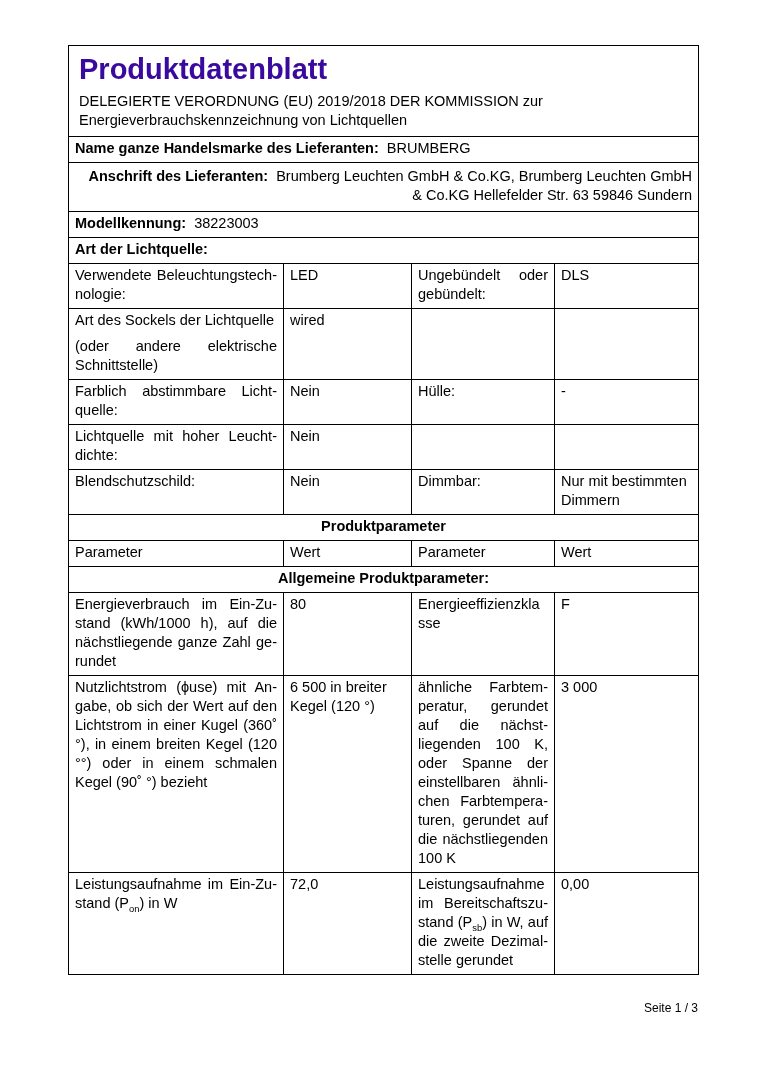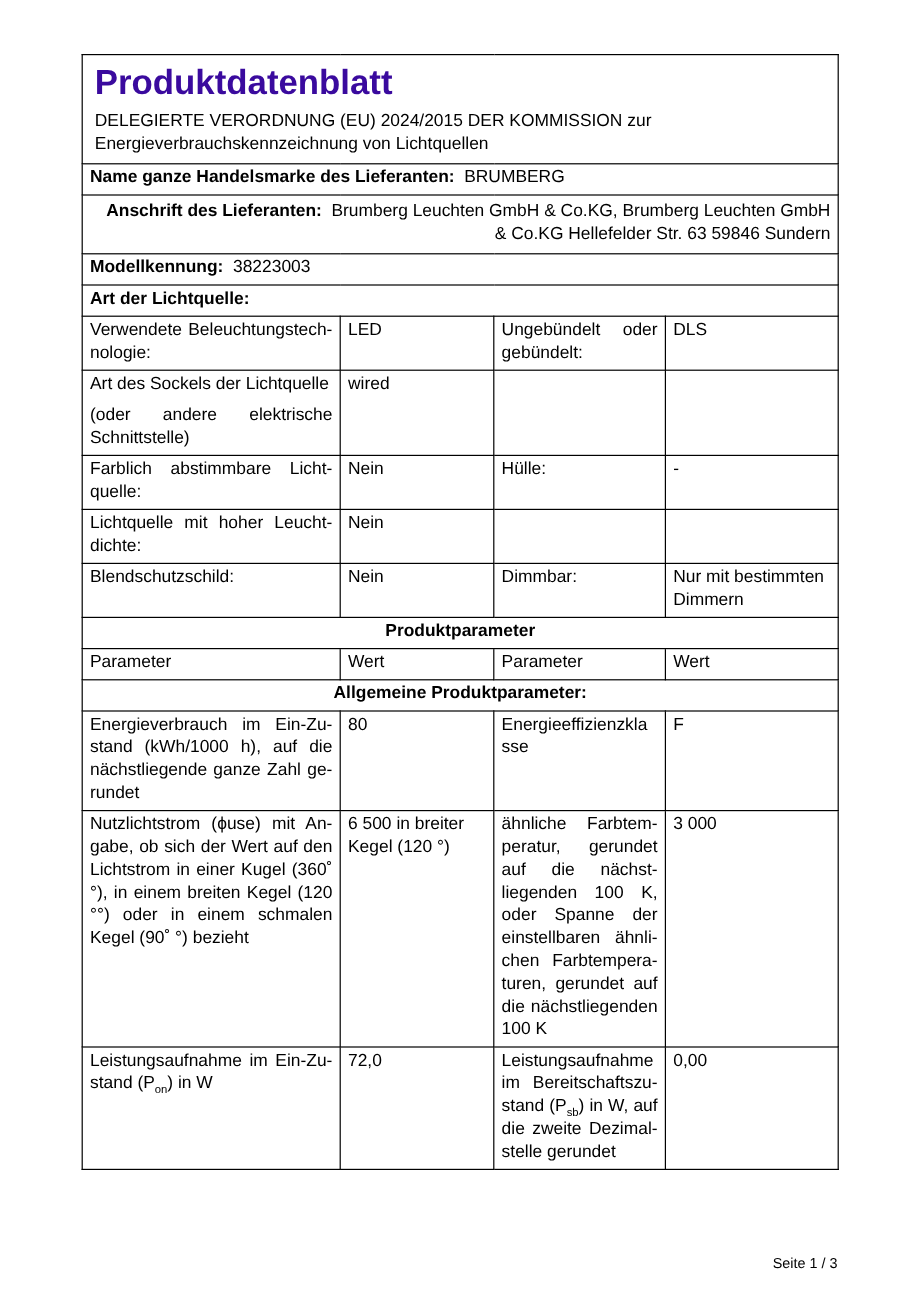--- a/index.html
+++ b/index.html
@@ -40,40 +40,39 @@
   td.sec-left{font-weight:bold;}
   td.sec-center{font-weight:bold;text-align:center;padding-top:1px;padding-bottom:2px;}
   td.colhead{text-align:left;}
   td p{margin:0;}
   td p.gap{margin-top:7px;}
   sub{font-size:0.65em;line-height:0;}
   .footer{
     position:absolute;
     top:1001px;right:66px;
     font-size:12px;
-    margin-top:45px;
   }
 </style>
 </head>
 <body>
 
 <div class="page">
   <table class="doc">
     <colgroup>
       <col style="width:215px">
         <col style="width:128px">
         <col style="width:143px">
         <col style="width:144px">
     </colgroup>
 
     <tbody>
         <tr>
       <td colspan="4" class="title-cell">
         <div class="doc-title" style="color: rgb(58, 10, 158);">Produktdatenblatt</div>
-        <div class="doc-subtitle">DELEGIERTE VERORDNUNG (EU) 2024/2015 DER KOMMISSION zur Energieverbrauchskennzeichnung von Lichtquellen</div>
+        <div class="doc-subtitle">DELEGIERTE VERORDNUNG (EU) 2019/2018 DER KOMMISSION zur Energieverbrauchskennzeichnung von Lichtquellen</div>
       </td>
     </tr>
 
     <tr>
       <td colspan="4" class="label-val">
         <span class="b">Name ganze Handelsmarke des Lieferanten:</span><span class="val-inline">BRUMBERG</span>
       </td>
     </tr>
 
     <tr>

